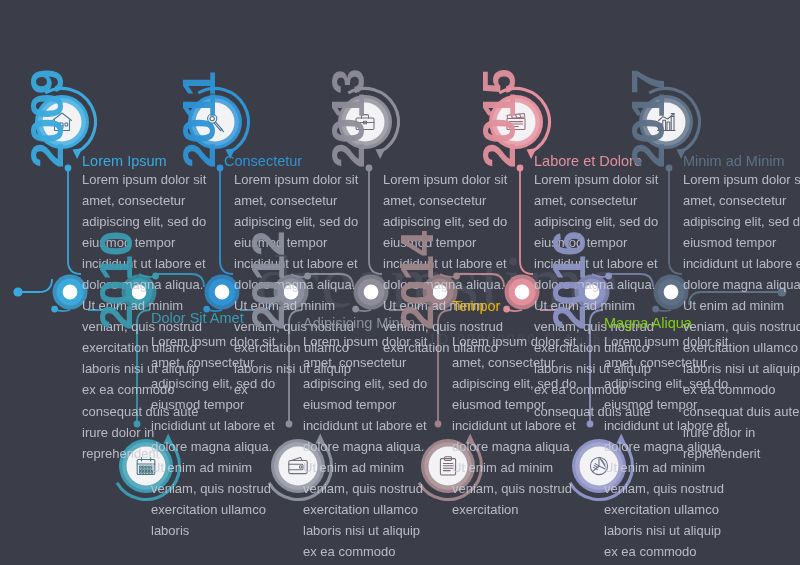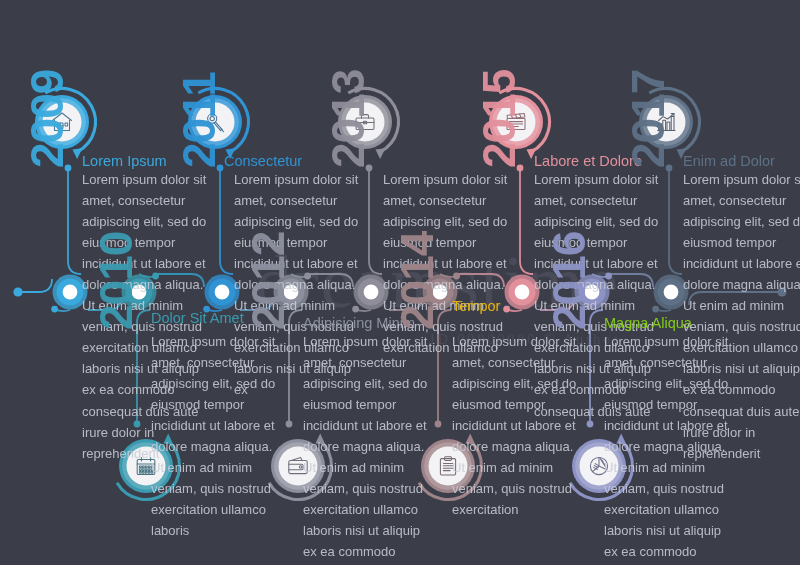--- a/index.html
+++ b/index.html
@@ -364,18 +364,18 @@
       <div class="year" style="left: 321px; top: 168px; color: rgb(142, 141, 153);">2013</div>
       <div class="title" style="left: 452px; top: 298px; color: #eab308;">Tempor</div>
       <div class="body" style="left: 452px; top: 331px;">Lorem ipsum dolor sit amet, consectetur adipiscing elit, sed do eiusmod tempor incididunt ut labore et dolore magna aliqua. Ut enim ad minim veniam, quis nostrud exercitation</div>
       <div class="year" style="left: 390px; top: 330px; color: rgb(158, 132, 137);">2014</div>
       <div class="title" style="left: 534px; top: 153px; color: rgb(226, 144, 156);">Labore et Dolore</div>
       <div class="body" style="left: 534px; top: 169px;">Lorem ipsum dolor sit amet, consectetur adipiscing elit, sed do eiusmod tempor incididunt ut labore et dolore magna aliqua. Ut enim ad minim veniam, quis nostrud exercitation ullamco laboris nisi ut aliquip ex ea commodo consequat duis aute</div>
       <div class="year" style="left: 472px; top: 168px; color: rgb(226, 144, 156);">2015</div>
       <div class="title" style="left: 604px; top: 315px; color: #84cc16;">Magna Aliqua</div>
       <div class="body" style="left: 604px; top: 331px;">Lorem ipsum dolor sit amet, consectetur adipiscing elit, sed do eiusmod tempor incididunt ut labore et dolore magna aliqua. Ut enim ad minim veniam, quis nostrud exercitation ullamco laboris nisi ut aliquip ex ea commodo consequat</div>
       <div class="year" style="left: 542px; top: 330px; color: rgb(141, 147, 196);">2016</div>
-      <div class="title" style="left: 683px; top: 153px; color: rgb(93, 112, 134);">Enim ad Dolor</div>
+      <div class="title" style="left: 683px; top: 153px; color: rgb(93, 112, 134);">Minim ad Minim</div>
       <div class="body" style="left: 683px; top: 169px;">Lorem ipsum dolor sit amet, consectetur adipiscing elit, sed do eiusmod tempor incididunt ut labore et dolore magna aliqua. Ut enim ad minim veniam, quis nostrud exercitation ullamco laboris nisi ut aliquip ex ea commodo consequat duis aute irure dolor in reprehenderit</div>
       <div class="year" style="left: 621px; top: 168px; color: rgb(93, 112, 134);">2017</div>
     </div>
 
 </div>
 
 </body></html>

